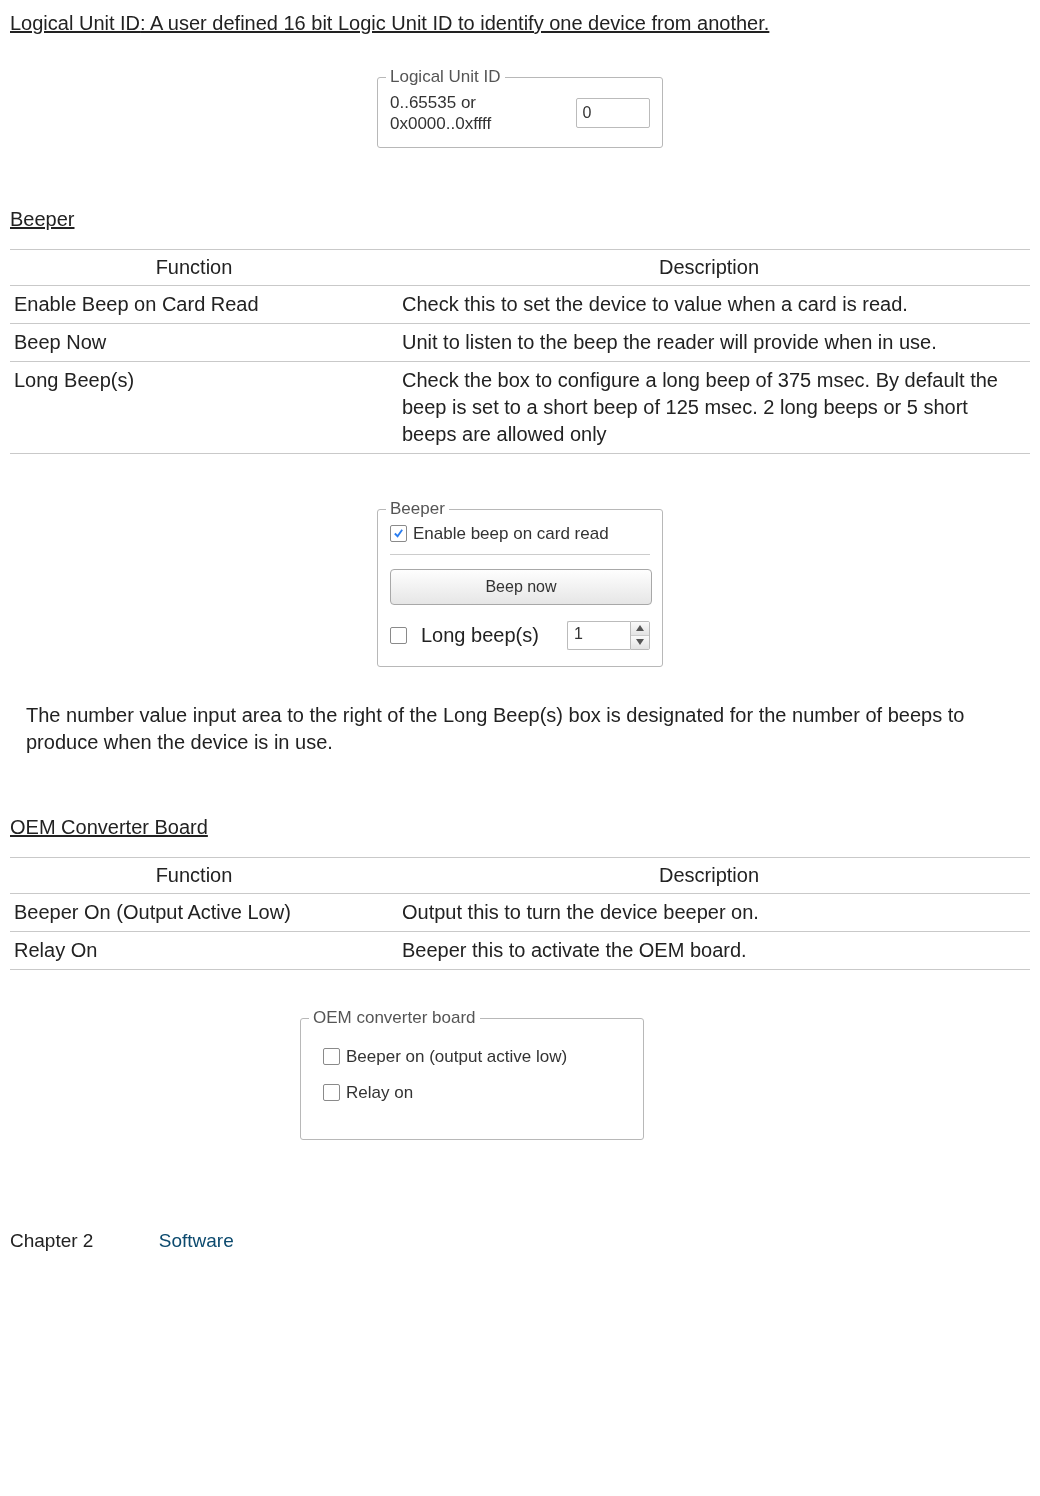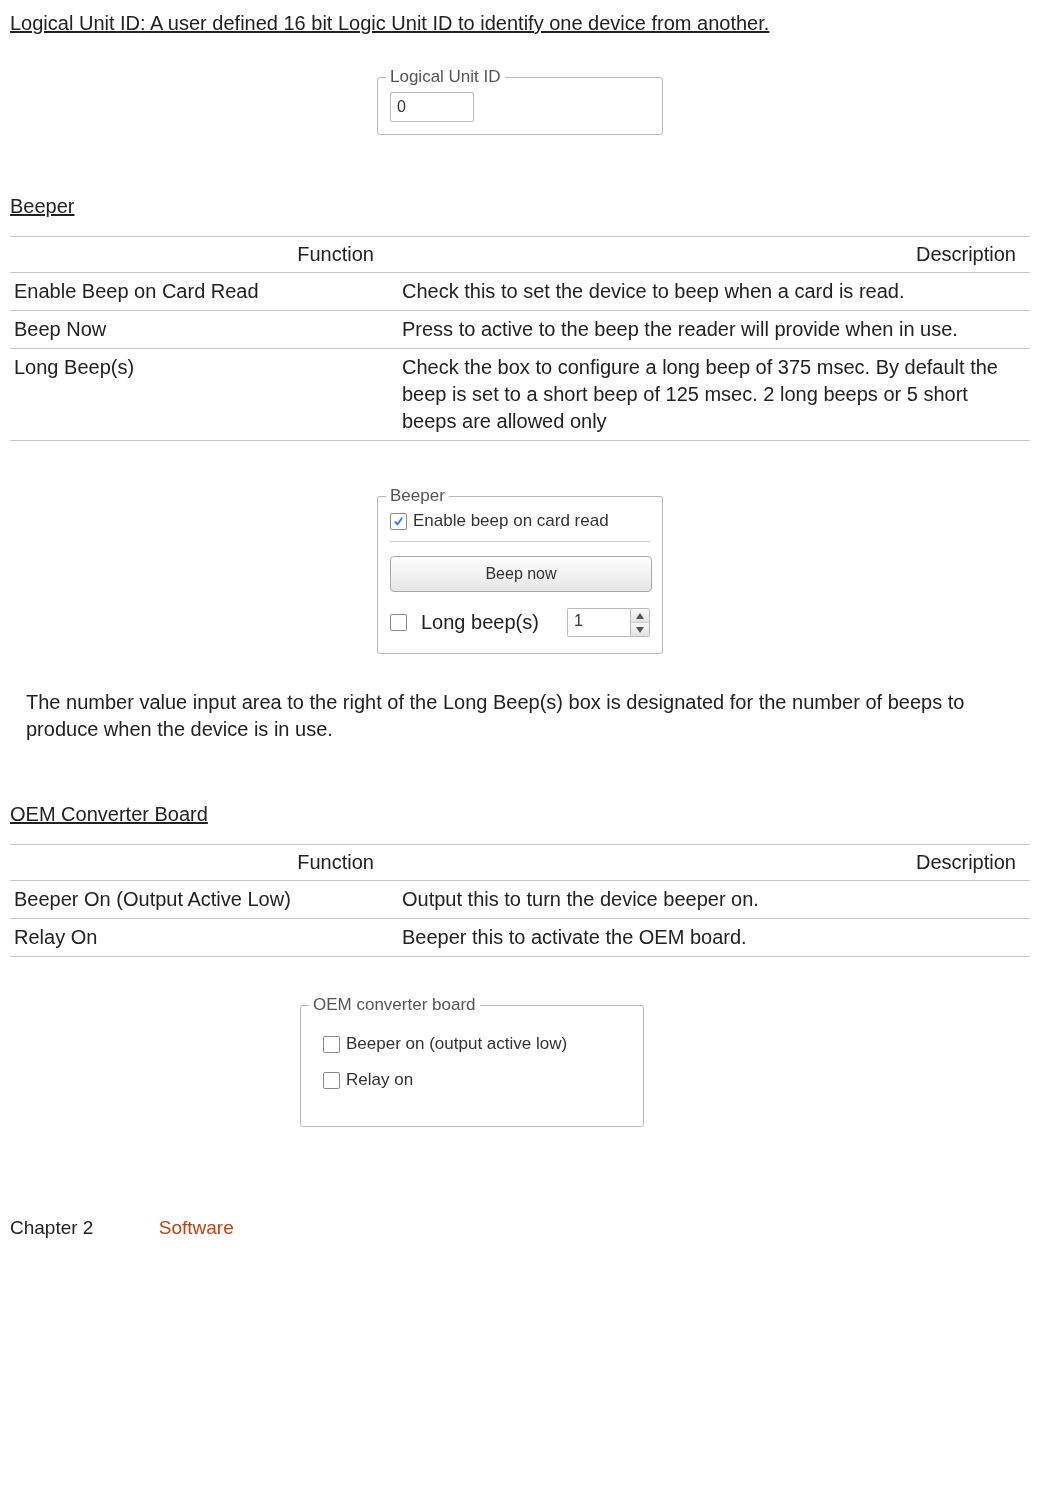--- a/index.html
+++ b/index.html
@@ -61,21 +61,21 @@
     text-decoration: underline;
     margin: 60px 0 18px 0;
   }
   .tbl {
     border-collapse: collapse;
     width: 100%;
     font-size: 20px;
   }
   .tbl th {
     font-weight: normal;
-    text-align: right;
+    text-align: center;
     padding: 6px 14px 6px 14px;
   }
   .tbl td {
     padding: 5px 14px 5px 14px;
     vertical-align: top;
     line-height: 1.35;
   }
   .tbl th:first-child, .tbl td:first-child {
     width: 360px;
     padding-left: 4px;
@@ -169,49 +169,50 @@
   .oem-box {
     width: 310px;
     margin: 48px 0 0 290px;
     padding: 18px 16px 20px 16px;
   }
   .oem-box .cb-row { margin: 10px 0 16px 6px; }
   .footer {
     margin-top: 90px;
     font-size: 19px;
   }
-  .footer .sw { color: #c2410c; margin-left: 60px; }
+  .footer .sw { color: #0c4a6e; margin-left: 60px; }
 </style>
 </head>
 <body>
 
 <p class="intro-line">
   <span class="intro-label">Logical Unit ID</span><span>: A user defined  16 bit Logic Unit ID to identify one device from another.</span>
 </p>
 
 <div class="fieldset logical-unit-box">
   <span class="legend">Logical Unit ID</span>
+  <div class="lu-text">0..65535 or 0x0000..0xffff</div>
   <div class="num-input">0</div>
 </div>
 
 <div class="section-title">Beeper</div>
 
 <table class="tbl">
   <tbody>
       <tr>
     <th>Function</th>
     <th>Description</th>
   </tr>
   <tr>
     <td>Enable Beep on Card Read</td>
-    <td>Check this to set the device to beep when a card is read.</td>
+    <td>Check this to set the device to value when a card is read.</td>
   </tr>
   <tr>
     <td>Beep Now</td>
-    <td>Press to active to the beep the reader will provide when in use.</td>
+    <td>Unit to listen to the beep the reader will provide when in use.</td>
   </tr>
   <tr>
     <td>Long Beep(s)</td>
     <td>Check the box to configure a long beep of 375 msec. By default the beep is set to a short beep of 125 msec. 2 long beeps or 5 short beeps are allowed only</td>
   </tr>
 </tbody>
   </table>
 
 <div class="fieldset beeper-box">
   <span class="legend">Beeper</span>

